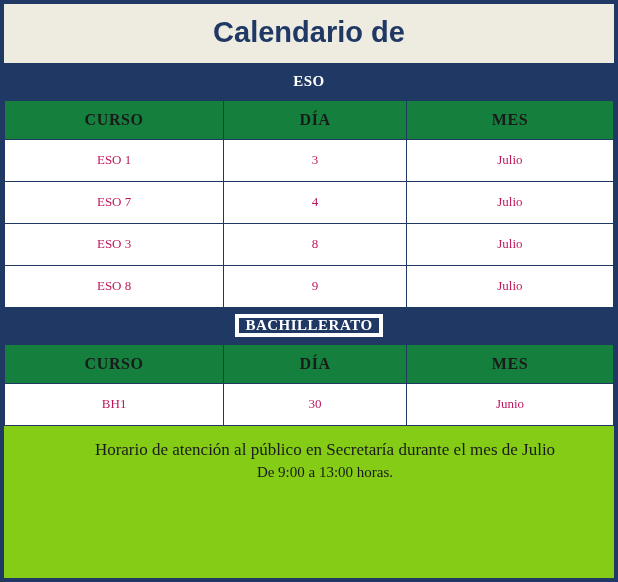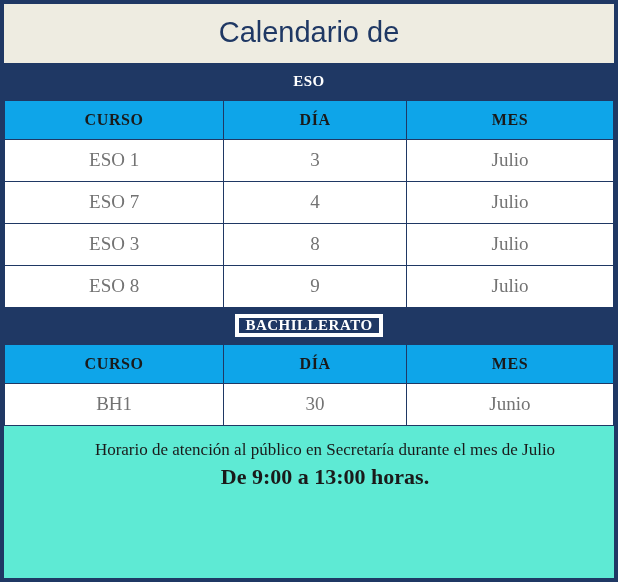--- a/index.html
+++ b/index.html
@@ -18,39 +18,39 @@
     height: 582px;
     border: 4px solid #1f3864;
     background: #eeece1;
     display: flex;
     flex-direction: column;
   }
   .title-block {
     text-align: center;
     color: #1f3864;
     font-family: "Liberation Sans", sans-serif;
-    font-weight: normal;
+    font-weight: bold;
     font-size: 29px;
     line-height: 1.26;
     padding: 10px 10px 12px 10px;
     background: #eeece1;
   }
   .title-line2 {
     display: block;
   }
   table.sched {
     border-collapse: collapse;
     width: 100%;
     table-layout: fixed;
   }
   table.sched td, table.sched th {
     border: 1px solid #1f3864;
     text-align: center;
-    font-size: 19px;
-    color: #737373;
+    font-size: 13px;
+    color: #be185d;
     font-family: "Liberation Serif", serif;
     padding: 0;
     height: 41px;
     background: #ffffff;
   }
   tr.section-row td {
     background: #1f3864;
     color: #ffffff;
     font-weight: bold;
     font-size: 15px;
@@ -58,42 +58,42 @@
     height: 36px;
     font-family: "Liberation Serif", serif;
   }
   tr.section-row.bach td span.boxed {
     display: inline-block;
     border: 4px solid #ffffff;
     padding: 0 6px;
     line-height: 1.05;
   }
   tr.header-row td {
-    background: #0ea5e9;
+    background: #15803d;
     font-weight: bold;
     font-size: 16px;
     letter-spacing: 0.6px;
     height: 38px;
     color: #1a1a1a;
   }
   .footer {
     flex: 1;
-    background: #5eead4;
+    background: #84cc16;
     text-align: center;
     padding-top: 12px;
     color: #1a1a1a;
     padding-left: 32px;
   }
   .footer .l1 {
     font-size: 17px;
     line-height: 1.45;
   }
   .footer .l2 {
-    font-size: 22px;
-    font-weight: bold;
+    font-size: 15px;
+    font-weight: normal;
     line-height: 1.35;
   }
   .col-curso { width: 36%; }
   .col-dia   { width: 30%; }
   .col-mes   { width: 34%; }
 </style>
 </head>
 <body>
 
 <div class="poster">

